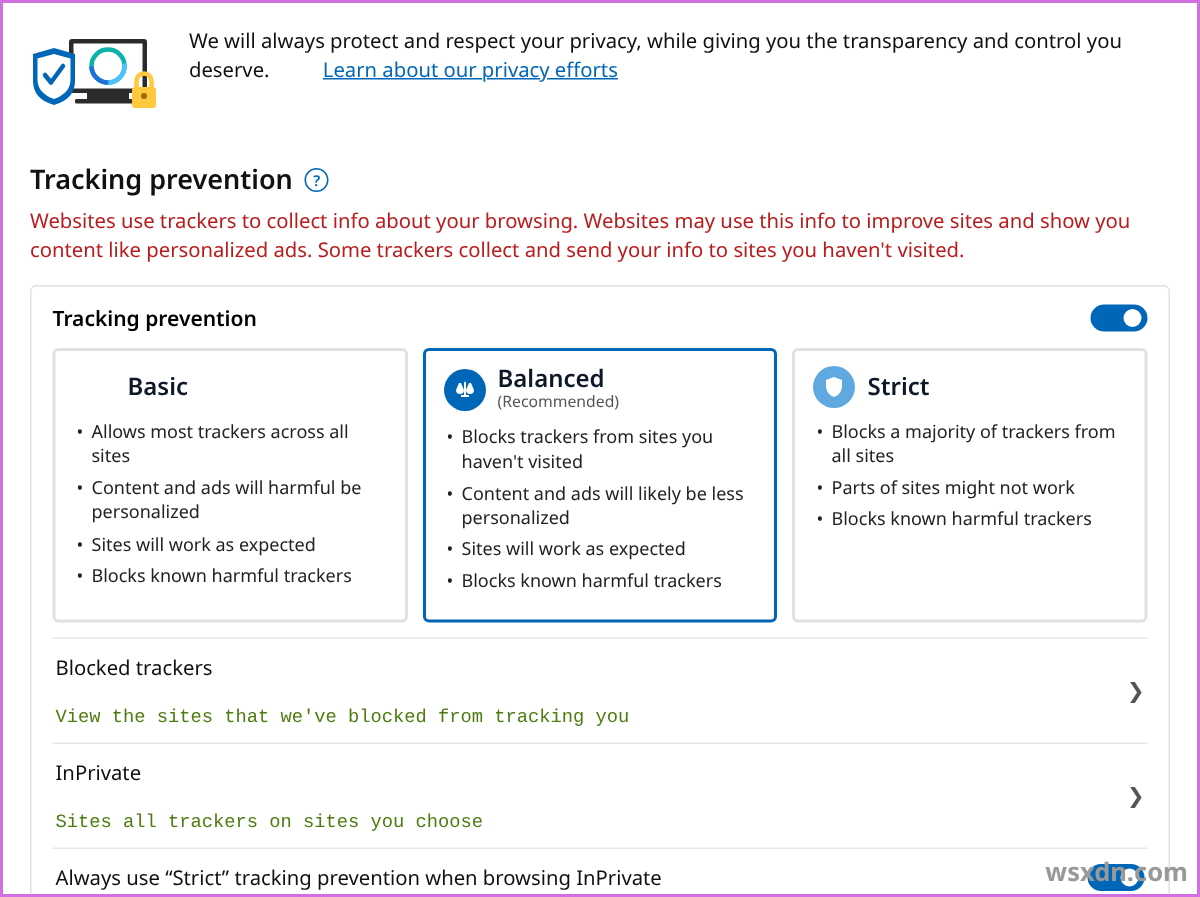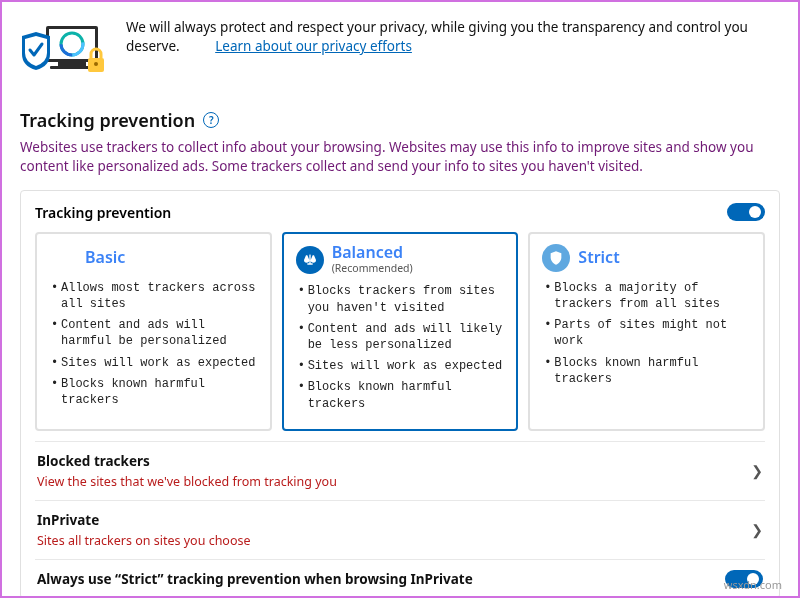--- a/index.html
+++ b/index.html
@@ -6,44 +6,44 @@
 body { font-family: "Segoe UI", -apple-system, system-ui, sans-serif; background: #fff; width: 800px; height: 598px; border: 2px solid #d070e0; overflow: hidden; position: relative; }
 .page { padding: 16px 18px; }
 .hero { display: flex; gap: 16px; align-items: flex-start; margin-bottom: 20px; }
 .hero-icon { width: 90px; height: 70px; flex-shrink: 0; position: relative; }
 .hero-text h2 { font-size: 20px; font-weight: 600; color: #111; margin-bottom: 2px; }
 .hero-text p { font-size: 13.5px; color: #111; line-height: 1.4; }
 .hero-text a { color: #0067b8; text-decoration: underline; margin-left: 32px; }
 .section-title { display: flex; align-items: center; gap: 8px; margin-bottom: 6px; }
 .section-title h3 { font-size: 18px; font-weight: 600; color: #111; }
 .help-icon { width: 16px; height: 16px; border: 1.5px solid #0067b8; border-radius: 50%; color: #0067b8; font-size: 10px; display: flex; align-items: center; justify-content: center; font-weight: 600; }
-.section-desc { font-size: 13.5px; color: #701a75; line-height: 1.4; margin-bottom: 14px; }
+.section-desc { font-size: 13.5px; color: #b91c1c; line-height: 1.4; margin-bottom: 14px; }
 .panel { border: 1px solid #e0e0e0; border-radius: 4px; padding: 12px 14px 8px; }
 .panel-header { display: flex; justify-content: space-between; align-items: center; margin-bottom: 10px; }
 .panel-header-title { font-size: 14px; font-weight: 600; }
 .toggle { width: 38px; height: 18px; background: #0067b8; border-radius: 10px; position: relative; cursor: pointer; }
 .toggle::after { content: ""; position: absolute; width: 12px; height: 12px; background: #fff; border-radius: 50%; top: 3px; right: 4px; }
 .cards { display: flex; gap: 10px; margin-bottom: 10px; }
 .card { flex: 1; border: 2px solid #e0e0e0; border-radius: 4px; padding: 10px 12px 12px; cursor: pointer; }
 .card.selected { border-color: #0067b8; }
 .card-head { display: flex; align-items: center; gap: 8px; margin-bottom: 8px; }
 .card-icon { width: 28px; height: 28px; border-radius: 50%; display: flex; align-items: center; justify-content: center; flex-shrink: 0; }
 .card-icon svg { width: 16px; height: 16px; fill: #fff; }
 .card-title-wrap { display: flex; flex-direction: column; }
-.card-title { font-size: 16px; font-weight: 600; color: #3b82f6; line-height: 1.1; }
+.card-title { font-size: 16px; font-weight: 600; color: #0f172a; line-height: 1.1; }
 .card-subtitle { font-size: 10.5px; color: #555; }
 .card ul { list-style: none; padding: 0; }
-.card li { font-size: 12px; color: #222; padding-left: 12px; position: relative; line-height: 1.35; margin-bottom: 5px; font-family: Liberation Mono, monospace; }
+.card li { font-size: 12px; color: #222; padding-left: 12px; position: relative; line-height: 1.35; margin-bottom: 5px; }
 .card li::before { content: "•"; position: absolute; left: 2px; top: 0; }
 .row { border-top: 1px solid #e8e8e8; padding: 10px 2px; display: flex; justify-content: space-between; align-items: center; cursor: pointer; }
-.row-text-title { font-size: 13.5px; font-weight: 700; color: #111; }
-.row-text-sub { font-size: 12.5px; color: #b91c1c; margin-top: 3px; }
+.row-text-title { font-size: 13.5px; font-weight: 400; color: #111; }
+.row-text-sub { font-size: 12.5px; color: #4d7c0f; margin-top: 17px; font-family: Liberation Mono, monospace; }
 .chevron { color: #555; font-size: 14px; }
 .row-toggle { padding: 10px 2px 2px; display: flex; justify-content: space-between; align-items: center; border-top: 1px solid #e8e8e8; }
-.watermark { position: absolute; bottom: 4px; right: 16px; font-size: 11px; color: #999; }
+.watermark { position: absolute; bottom: 4px; right: 6px; font-size: 17px; color: #999; font-weight: bold; }
 </style>
 </head>
 <body>
 
 <div class="page">
   <div class="hero">
     <div class="hero-icon">
       <svg viewBox="0 0 90 70">
         <rect x="26" y="8" width="52" height="36" rx="2" fill="#2b2b2b"></rect>
         <rect x="29" y="11" width="46" height="30" fill="#fff"></rect>

